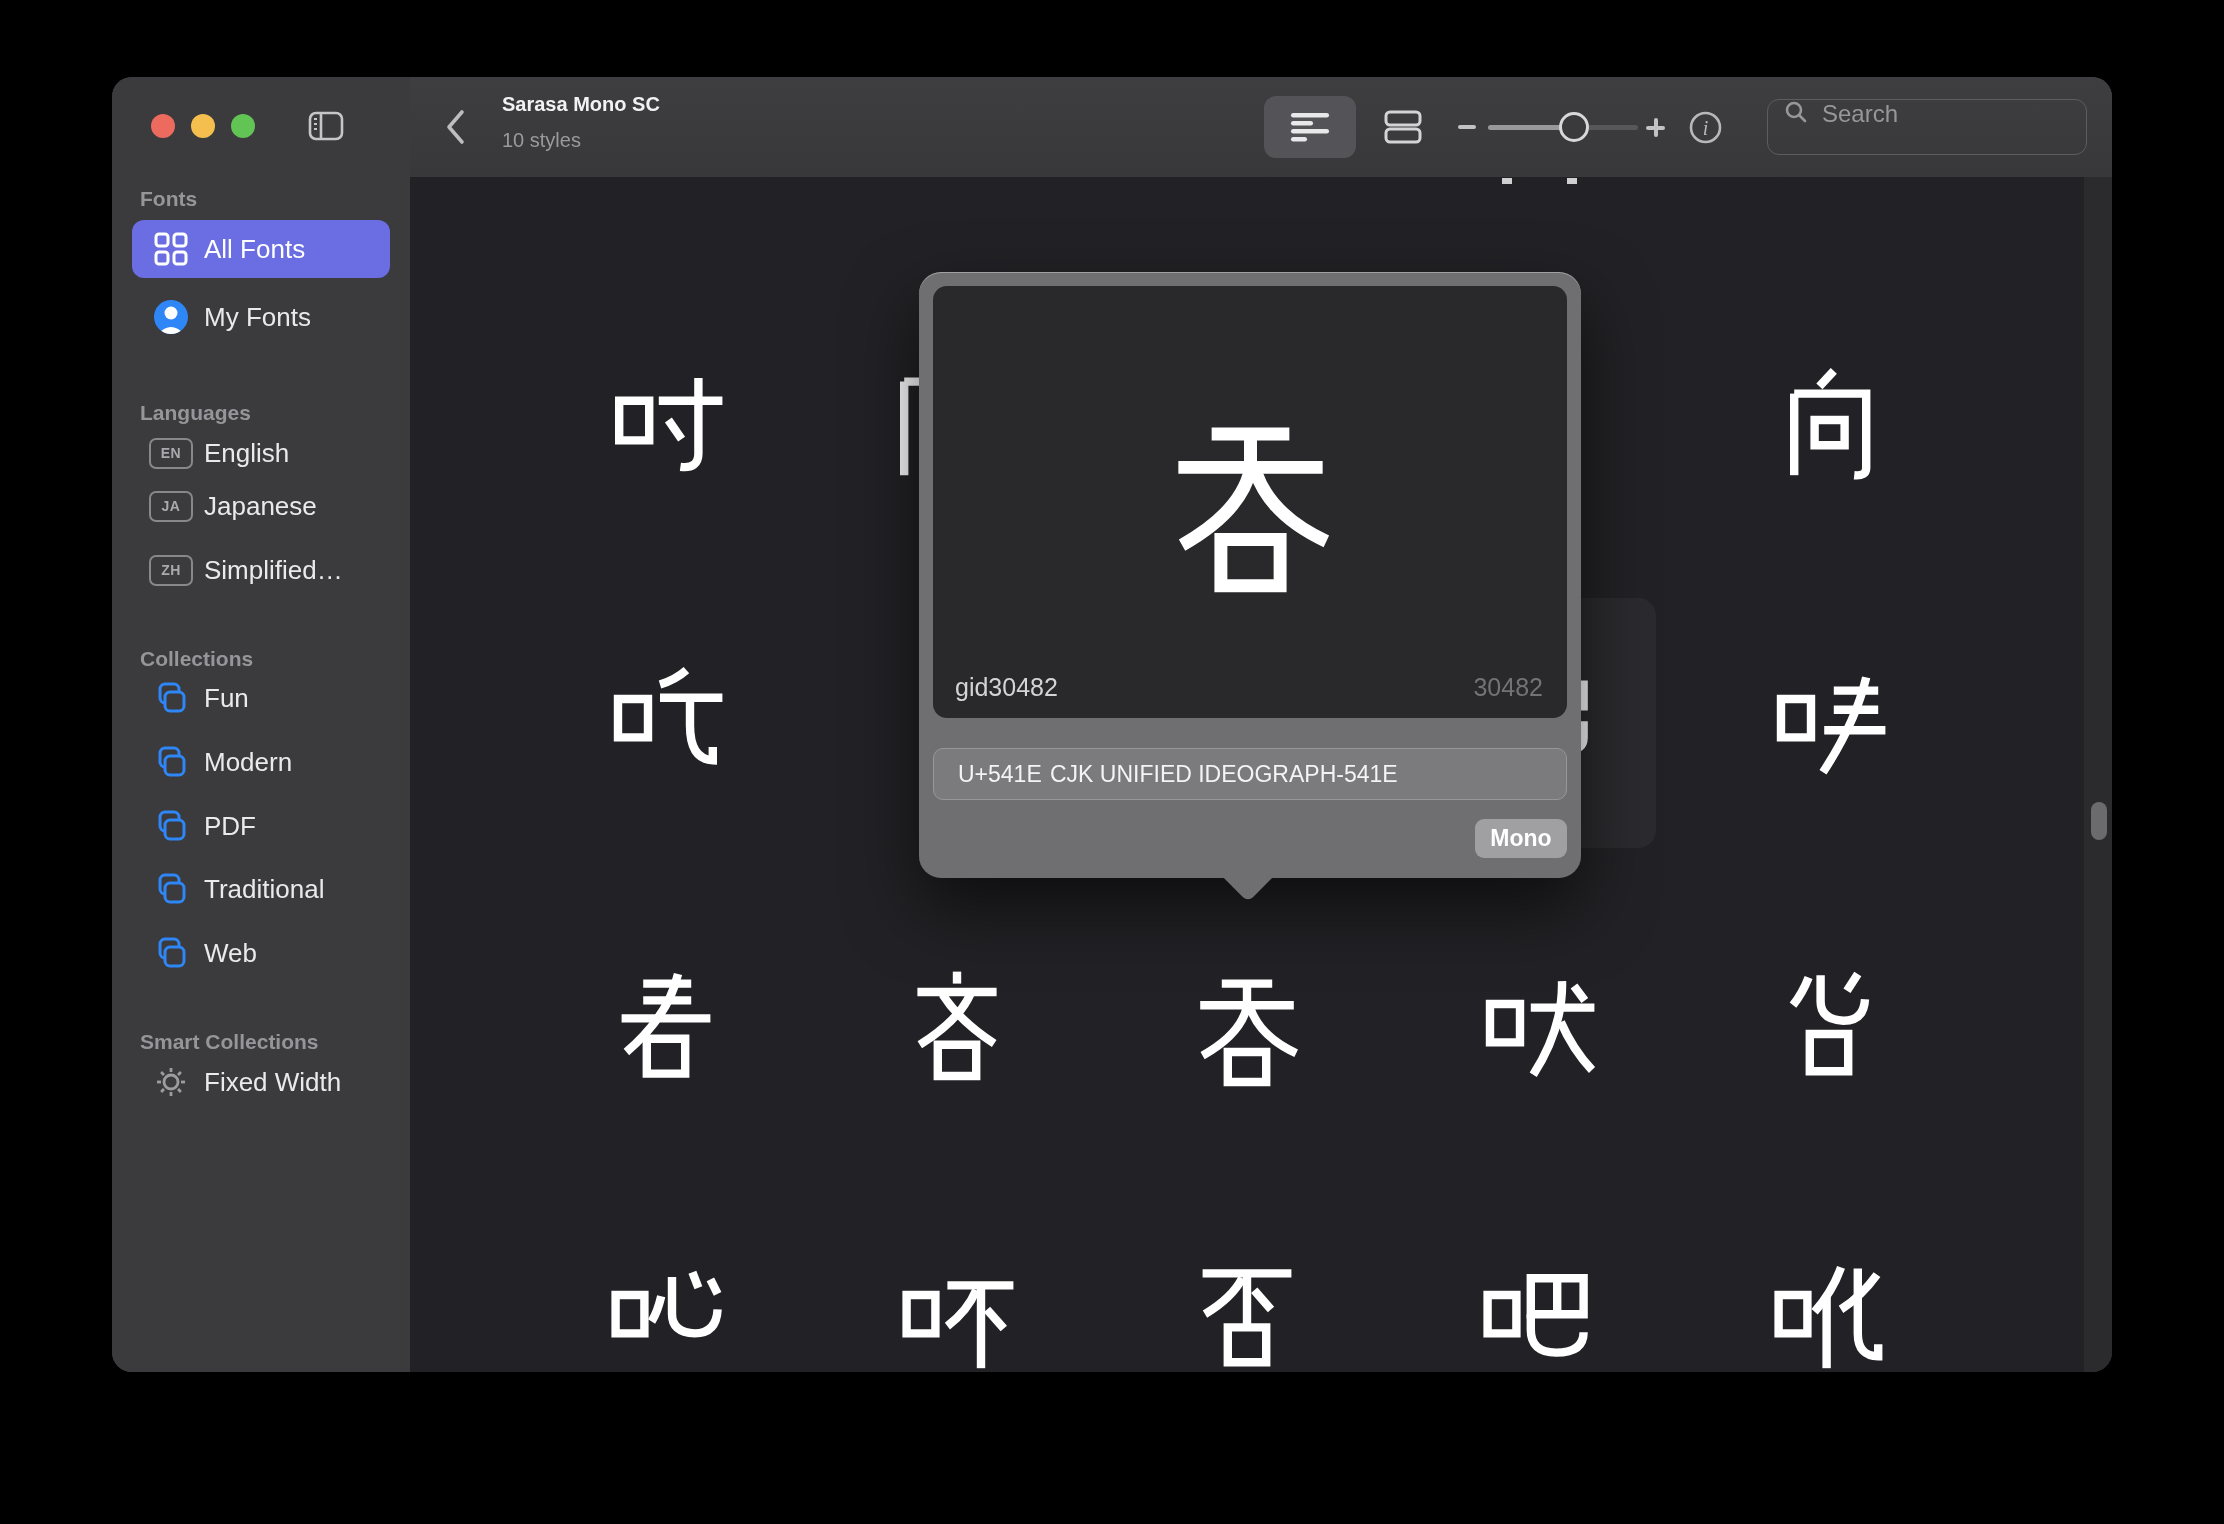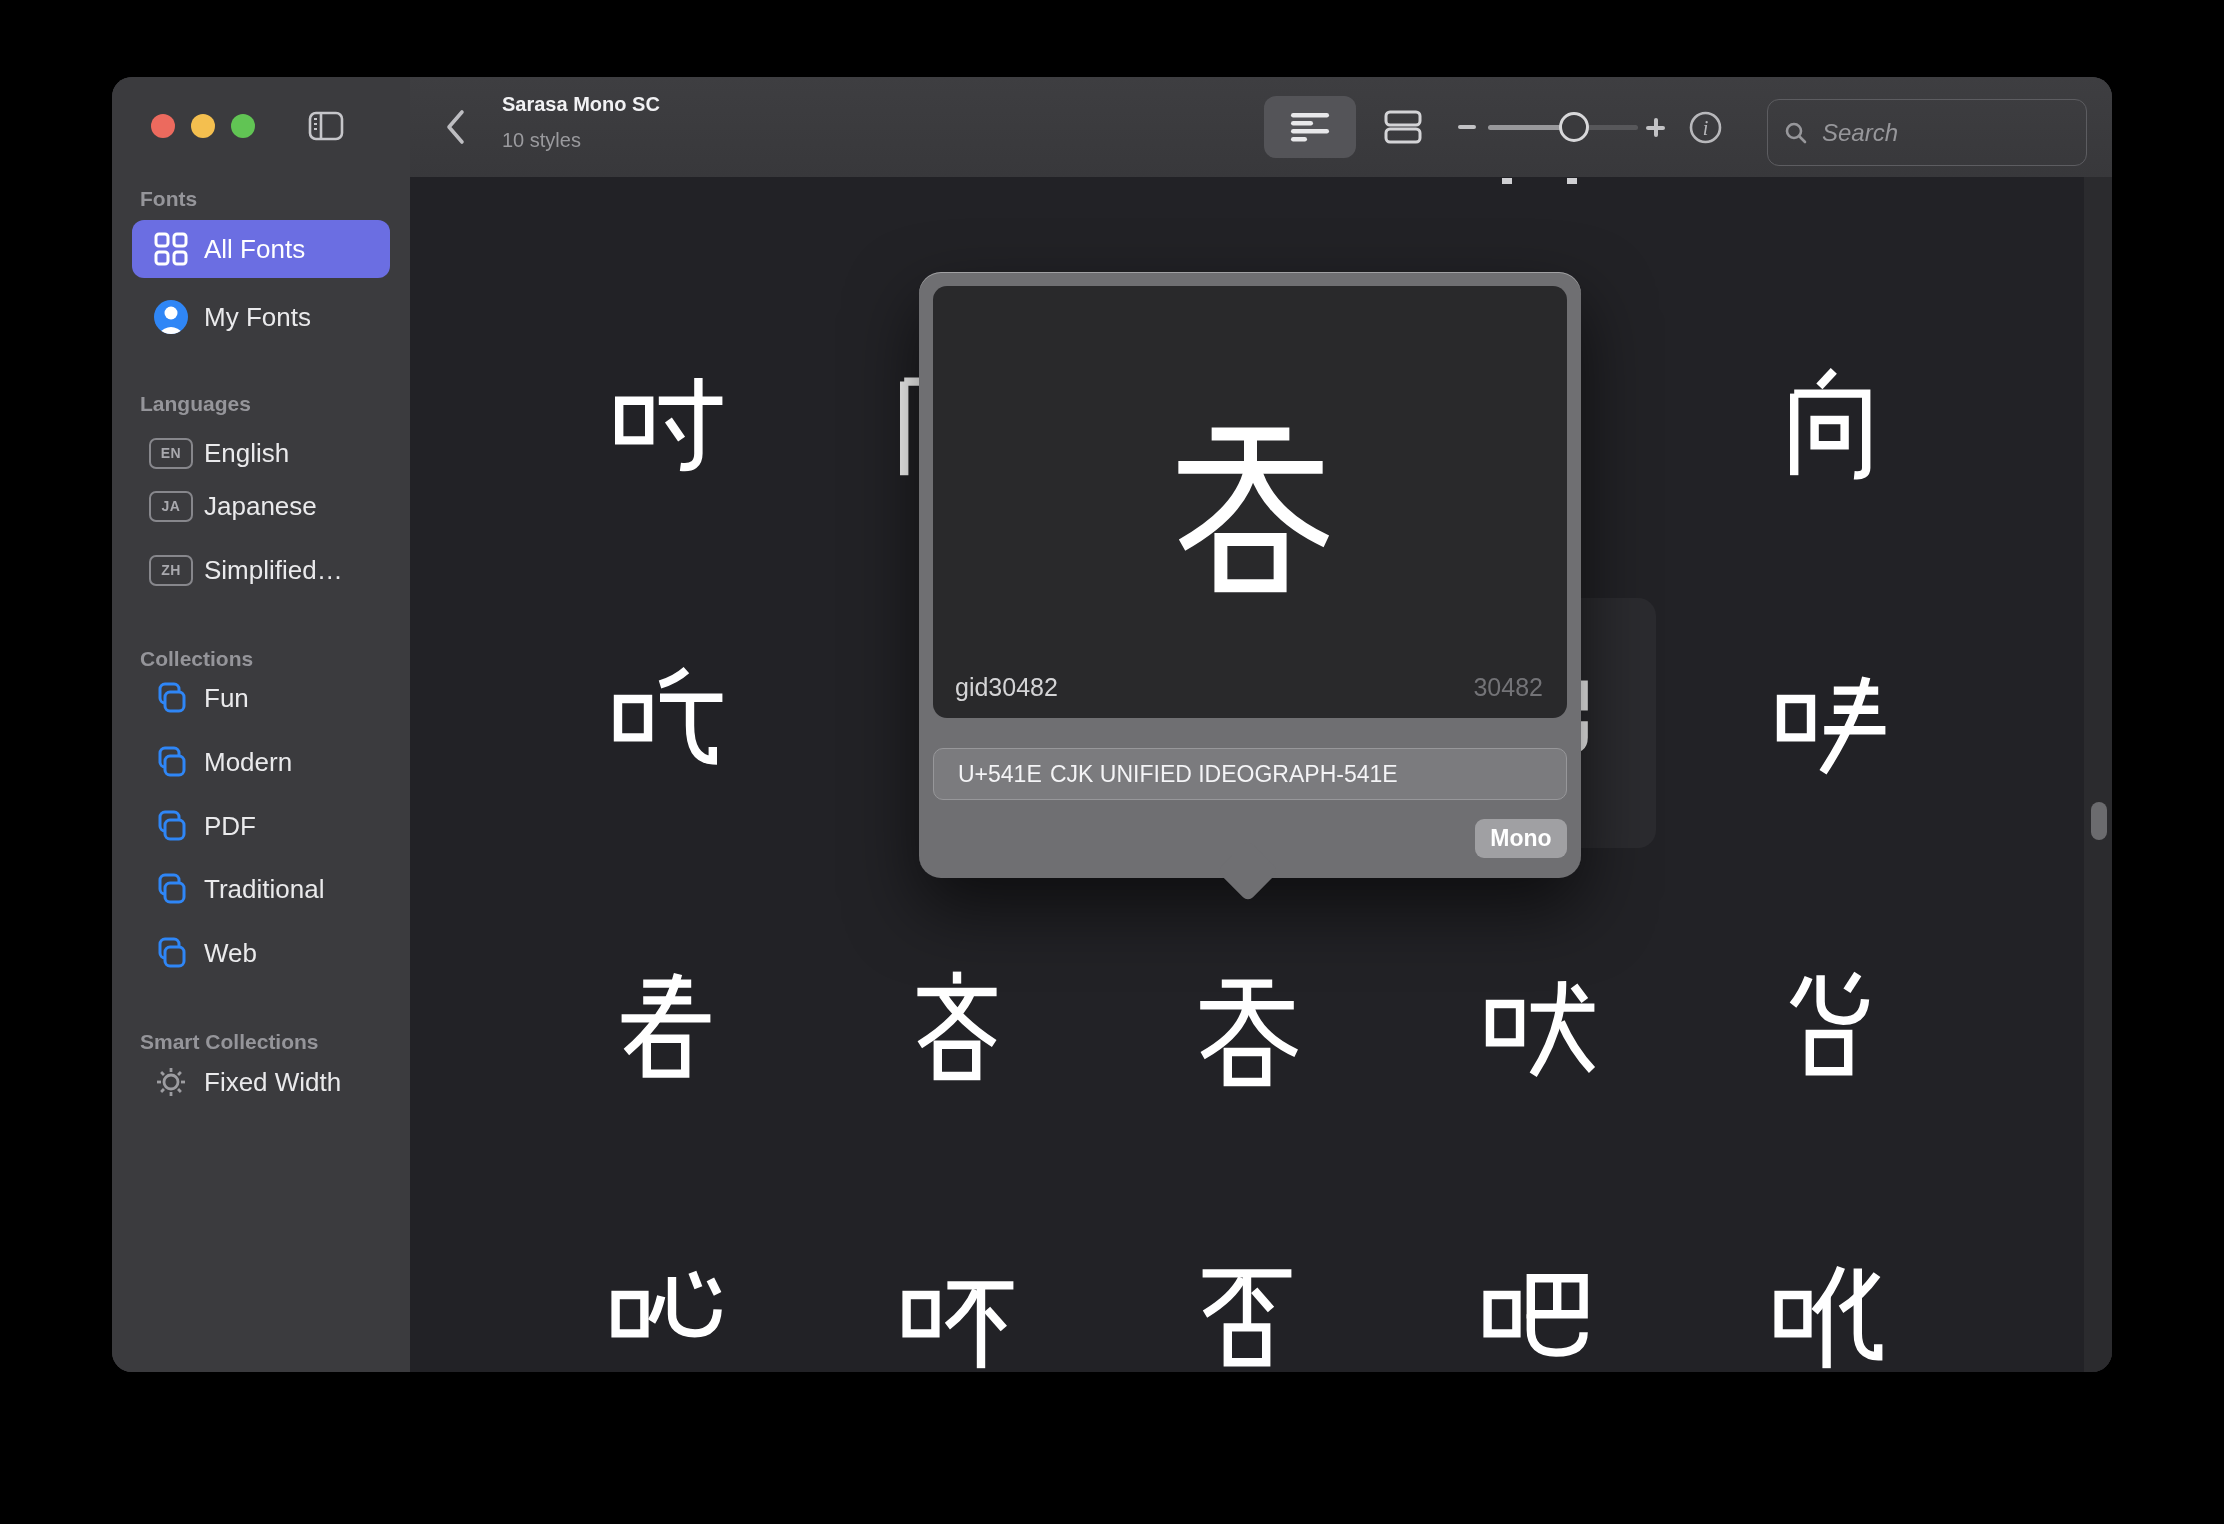--- a/index.html
+++ b/index.html
@@ -34,22 +34,22 @@
   .seg2{position:absolute;left:950px;top:19px;width:86px;height:62px;display:flex;align-items:center;justify-content:center;}
   .minus{position:absolute;left:1048px;top:48px;width:18px;height:4px;background:#c2c2c5;border-radius:2px;}
   .track{position:absolute;left:1078px;top:48px;width:150px;height:5px;border-radius:3px;
     background:linear-gradient(90deg,#98989b 0 57%,#57575a 57%);}
   .knob{position:absolute;left:1149px;top:35px;width:30px;height:30px;border-radius:50%;
     border:3px solid #d8d8da;background:#3a3a3d;box-sizing:border-box;}
   .plus{position:absolute;left:1236px;top:41px;width:19px;height:19px;}
   .plus:before,.plus:after{content:"";position:absolute;background:#c2c2c5;border-radius:2px;}
   .plus:before{left:0;top:8px;width:19px;height:4px;} .plus:after{left:8px;top:0;width:4px;height:19px;}
   .info{position:absolute;left:1279px;top:34px;}
-  .search{position:absolute;left:1357px;top:22px;width:320px;height:67px;border:1.5px solid #5d5d61;border-radius:12px;
-    display:flex;align-items:center;box-sizing:border-box;font-style:italic;}
+  .search{position:absolute;left:1357px;top:22px;width:320px;height:56px;border:1.5px solid #5d5d61;border-radius:12px;
+    display:flex;align-items:flex-start;box-sizing:border-box;}
   .search .ph{margin-left:14px;font-size:24px;color:#97979b;}
   .search svg{margin-left:16px;flex:none;}
   
   .content{position:absolute;left:298px;top:100px;width:1702px;height:1195px;background:#222226;}
   .gutter{position:absolute;right:0;top:0;width:28px;height:100%;background:#2b2b2e;}
   .thumb{position:absolute;right:5px;top:625px;width:16px;height:38px;border-radius:8px;background:#6b6b6e;}
   .cell{position:absolute;width:236px;height:250px;border-radius:18px;display:flex;align-items:center;justify-content:center;}
   .cell.hl{background:#2b2b2f;}
   .glyph-stroke{stroke:#fff;stroke-width:7;fill:none;stroke-linecap:butt;stroke-linejoin:miter;}
   .tick{position:absolute;width:10px;height:6px;background:#cfcfd2;}
@@ -254,21 +254,21 @@
               </defs>
               <circle cx="18" cy="18" r="17" fill="#2f86f6"></circle>
               <g clip-path="url(#pc)">
                 <circle cx="18" cy="14" r="6.5" fill="#fff"></circle>
                 <path d="M4,36 Q18,20 32,36 Z" fill="#fff"></path>
               </g>
             </svg>
           </span>
           <span class="lbl">My Fonts</span>
         </div>
-        <div class="sb-header" style="top: 315px;">Languages</div>
+        <div class="sb-header" style="top: 324px;">Languages</div>
         <div class="sb-item" style="top: 347px;">
           <span class="ic">
             <span class="badge">EN</span>
           </span>
           <span class="lbl">English</span>
         </div>
         <div class="sb-item" style="top: 400px;">
           <span class="ic">
             <span class="badge">JA</span>
           </span>

